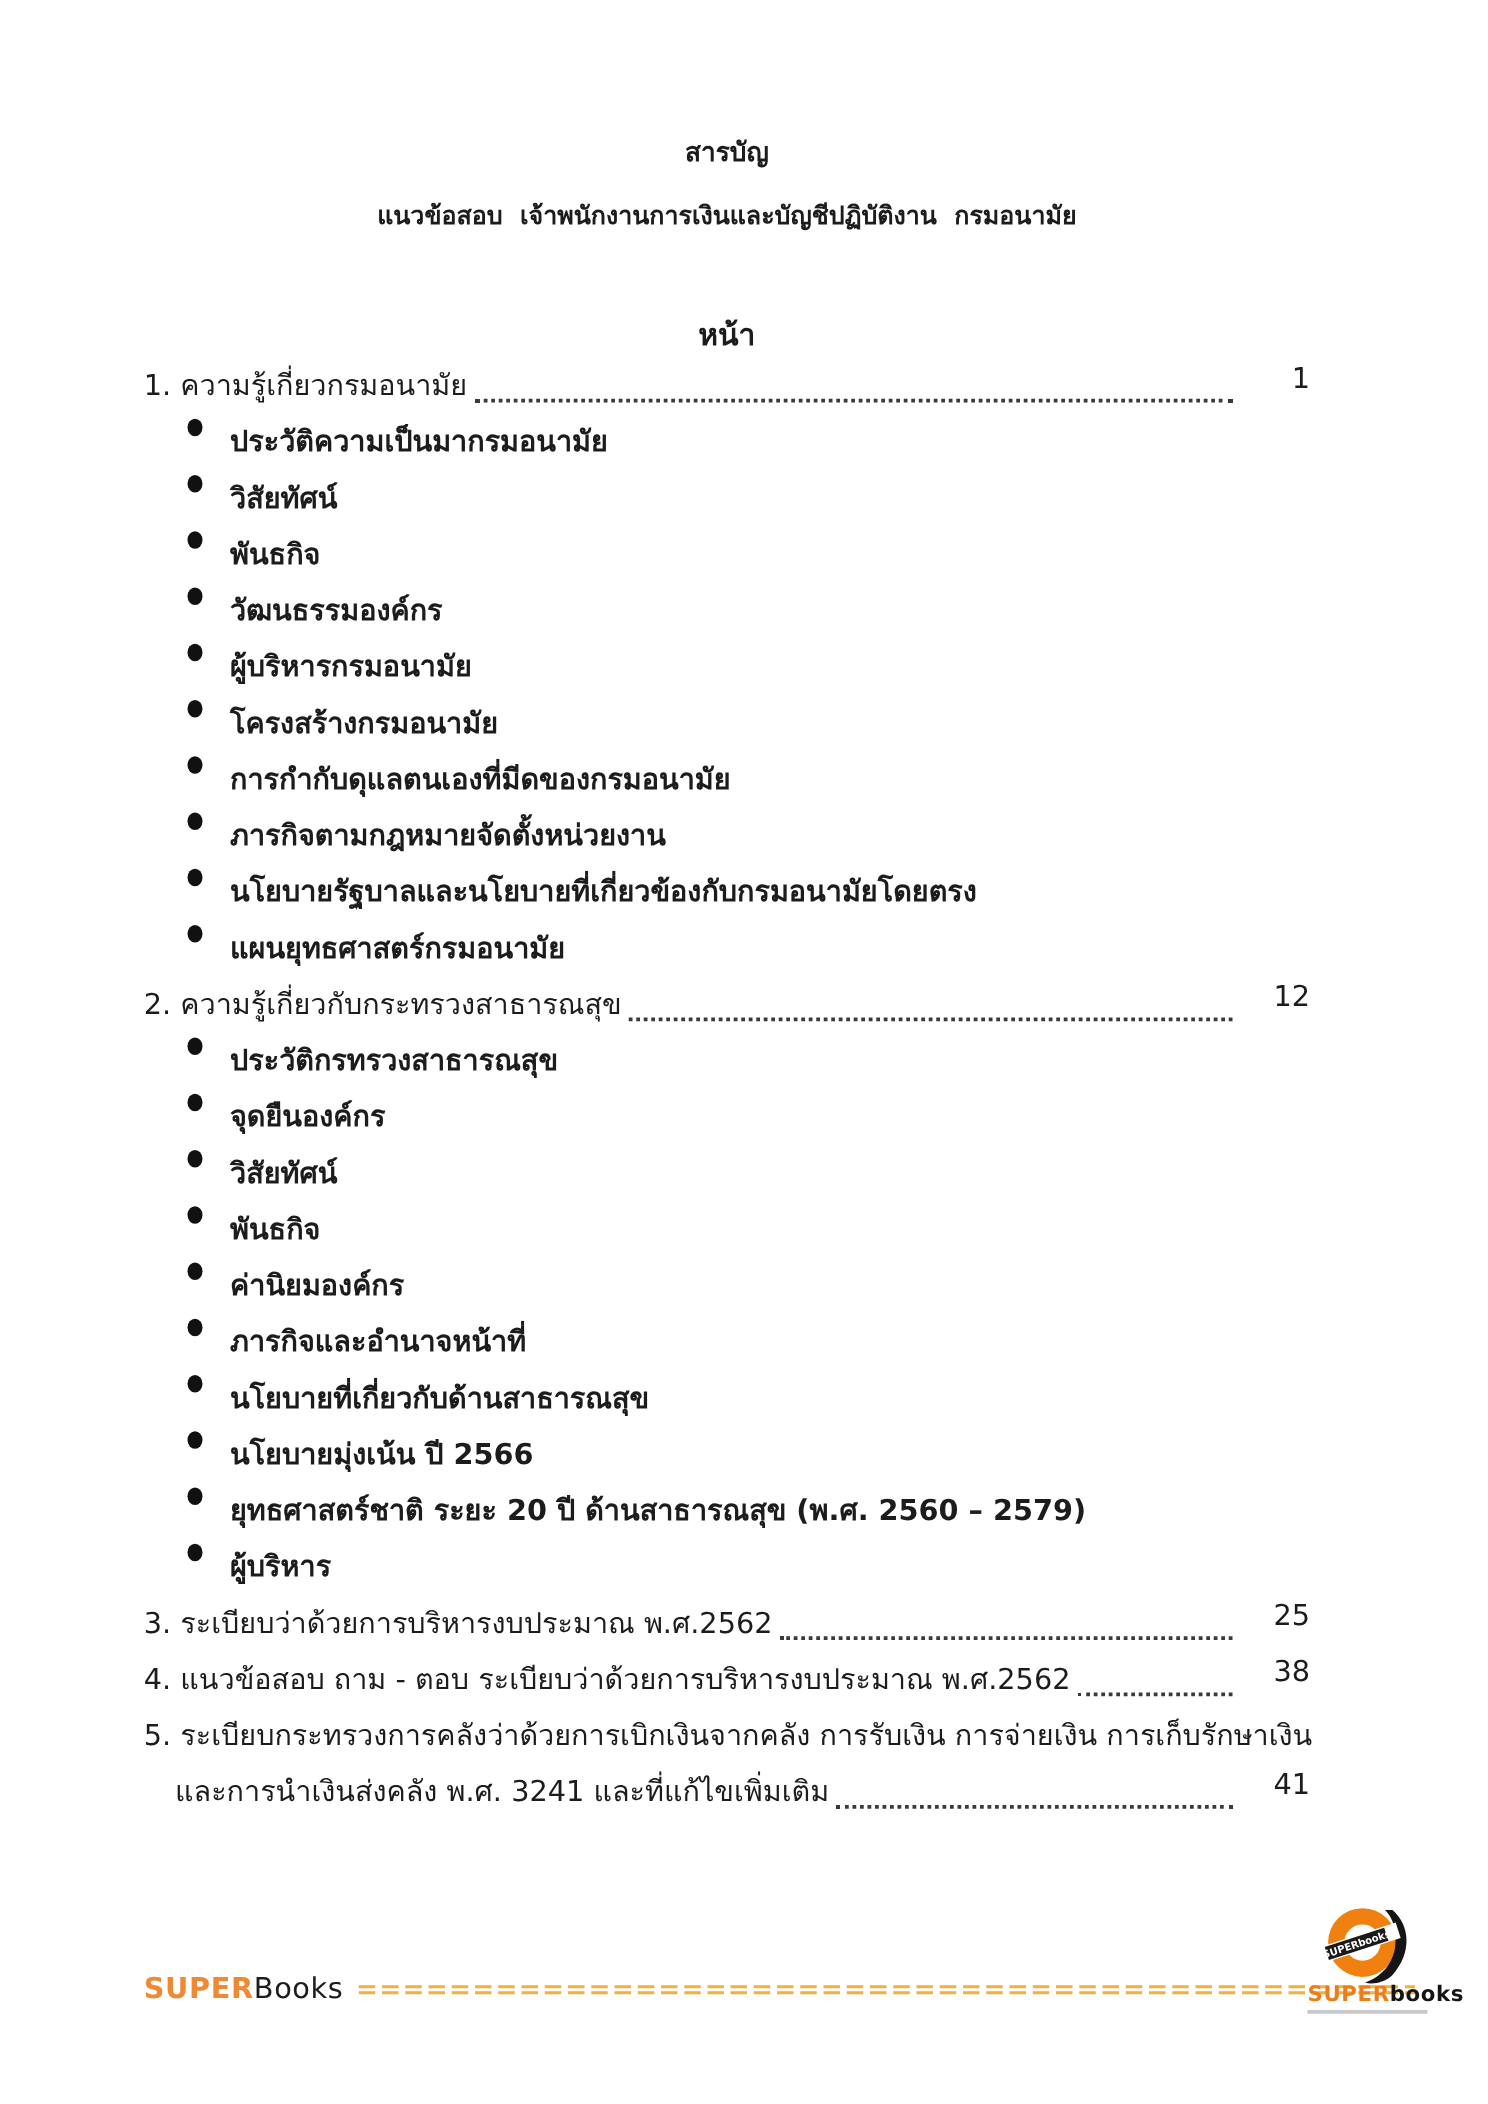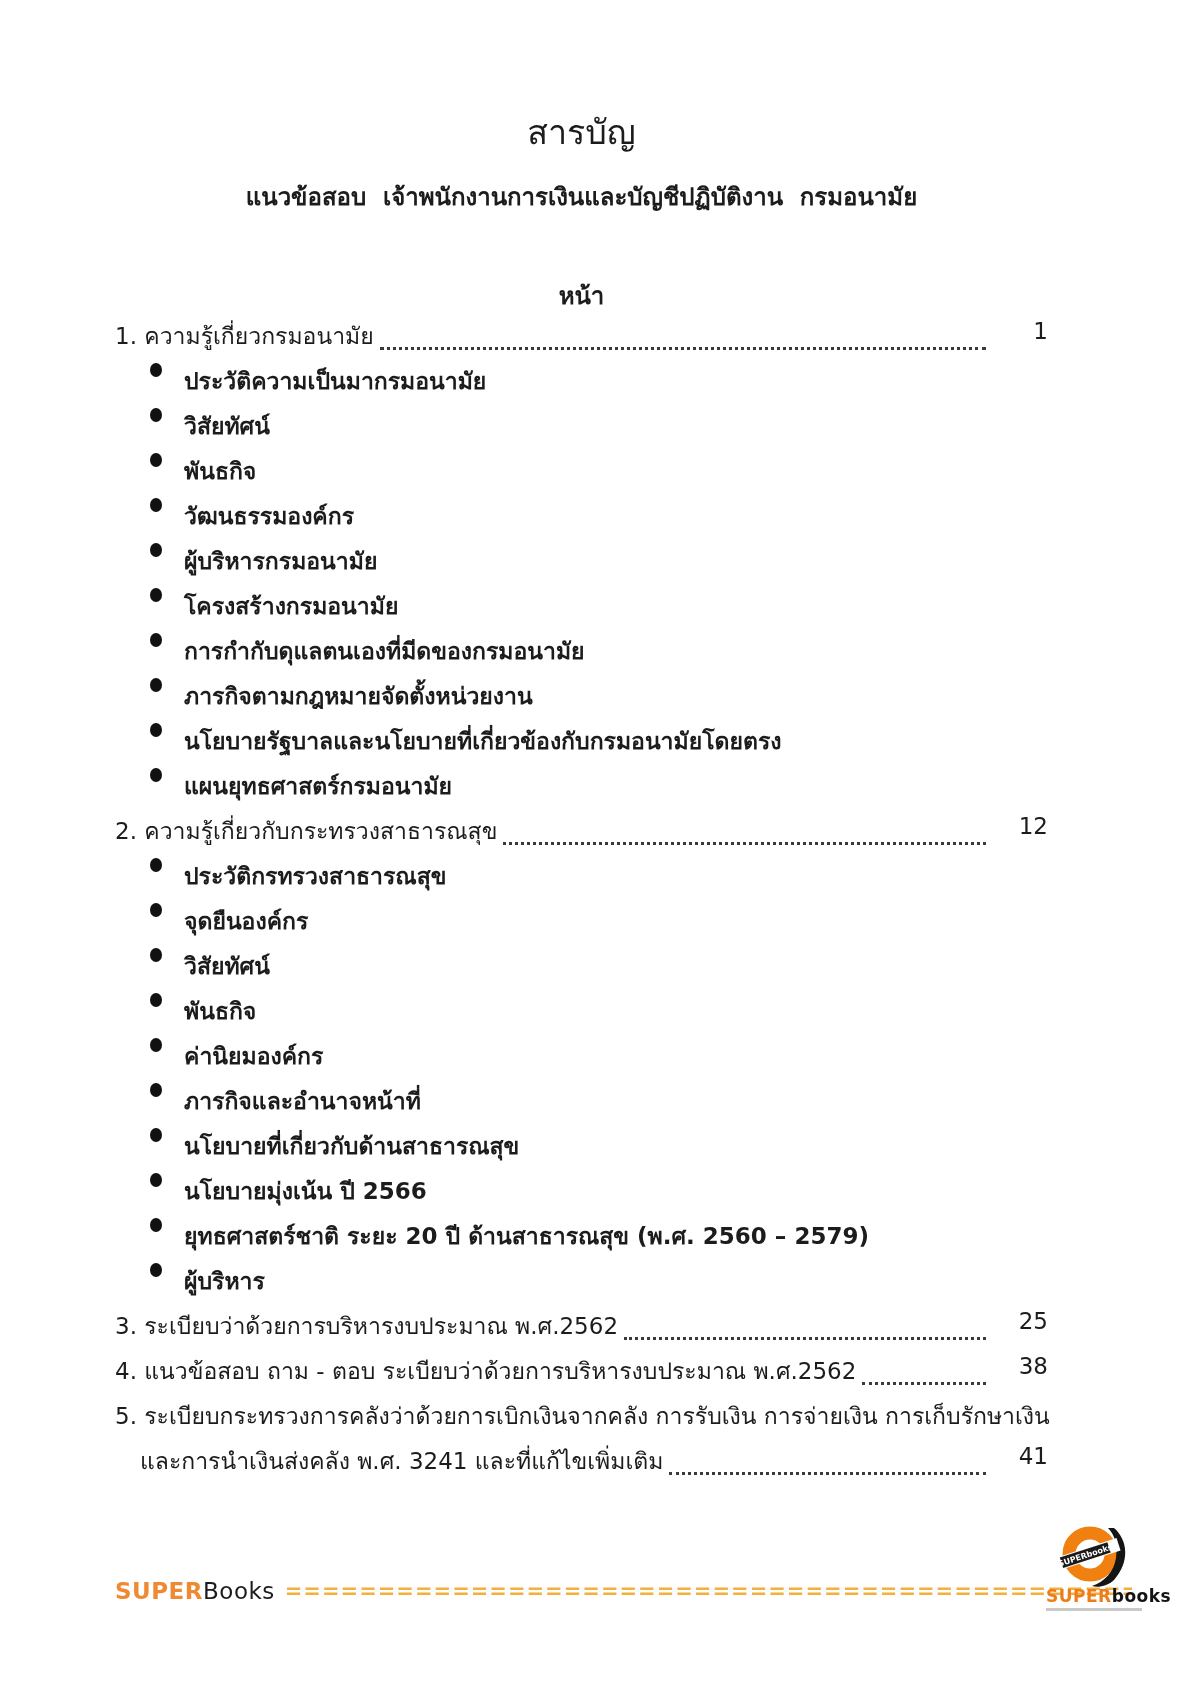--- a/index.html
+++ b/index.html
@@ -19,28 +19,28 @@
   }
   .content {
     position: absolute;
     left: 115px;
     right: 142px;
     top: 0;
   }
   .doc-title {
     margin: 105px 0 0 0;
     text-align: center;
-    font-size: 34px;
-    font-weight: normal;
+    font-size: 21px;
+    font-weight: bold;
     white-space: pre;
   }
   .doc-subtitle {
     margin: 18px 0 0 0;
     text-align: center;
-    font-size: 24px;
+    font-size: 20px;
     font-weight: bold;
     white-space: pre;
   }
   .page-col-header {
     margin-top: 60px;
     text-align: center;
     font-size: 24px;
     font-weight: bold;
     height: 42px;
     box-sizing: border-box;

